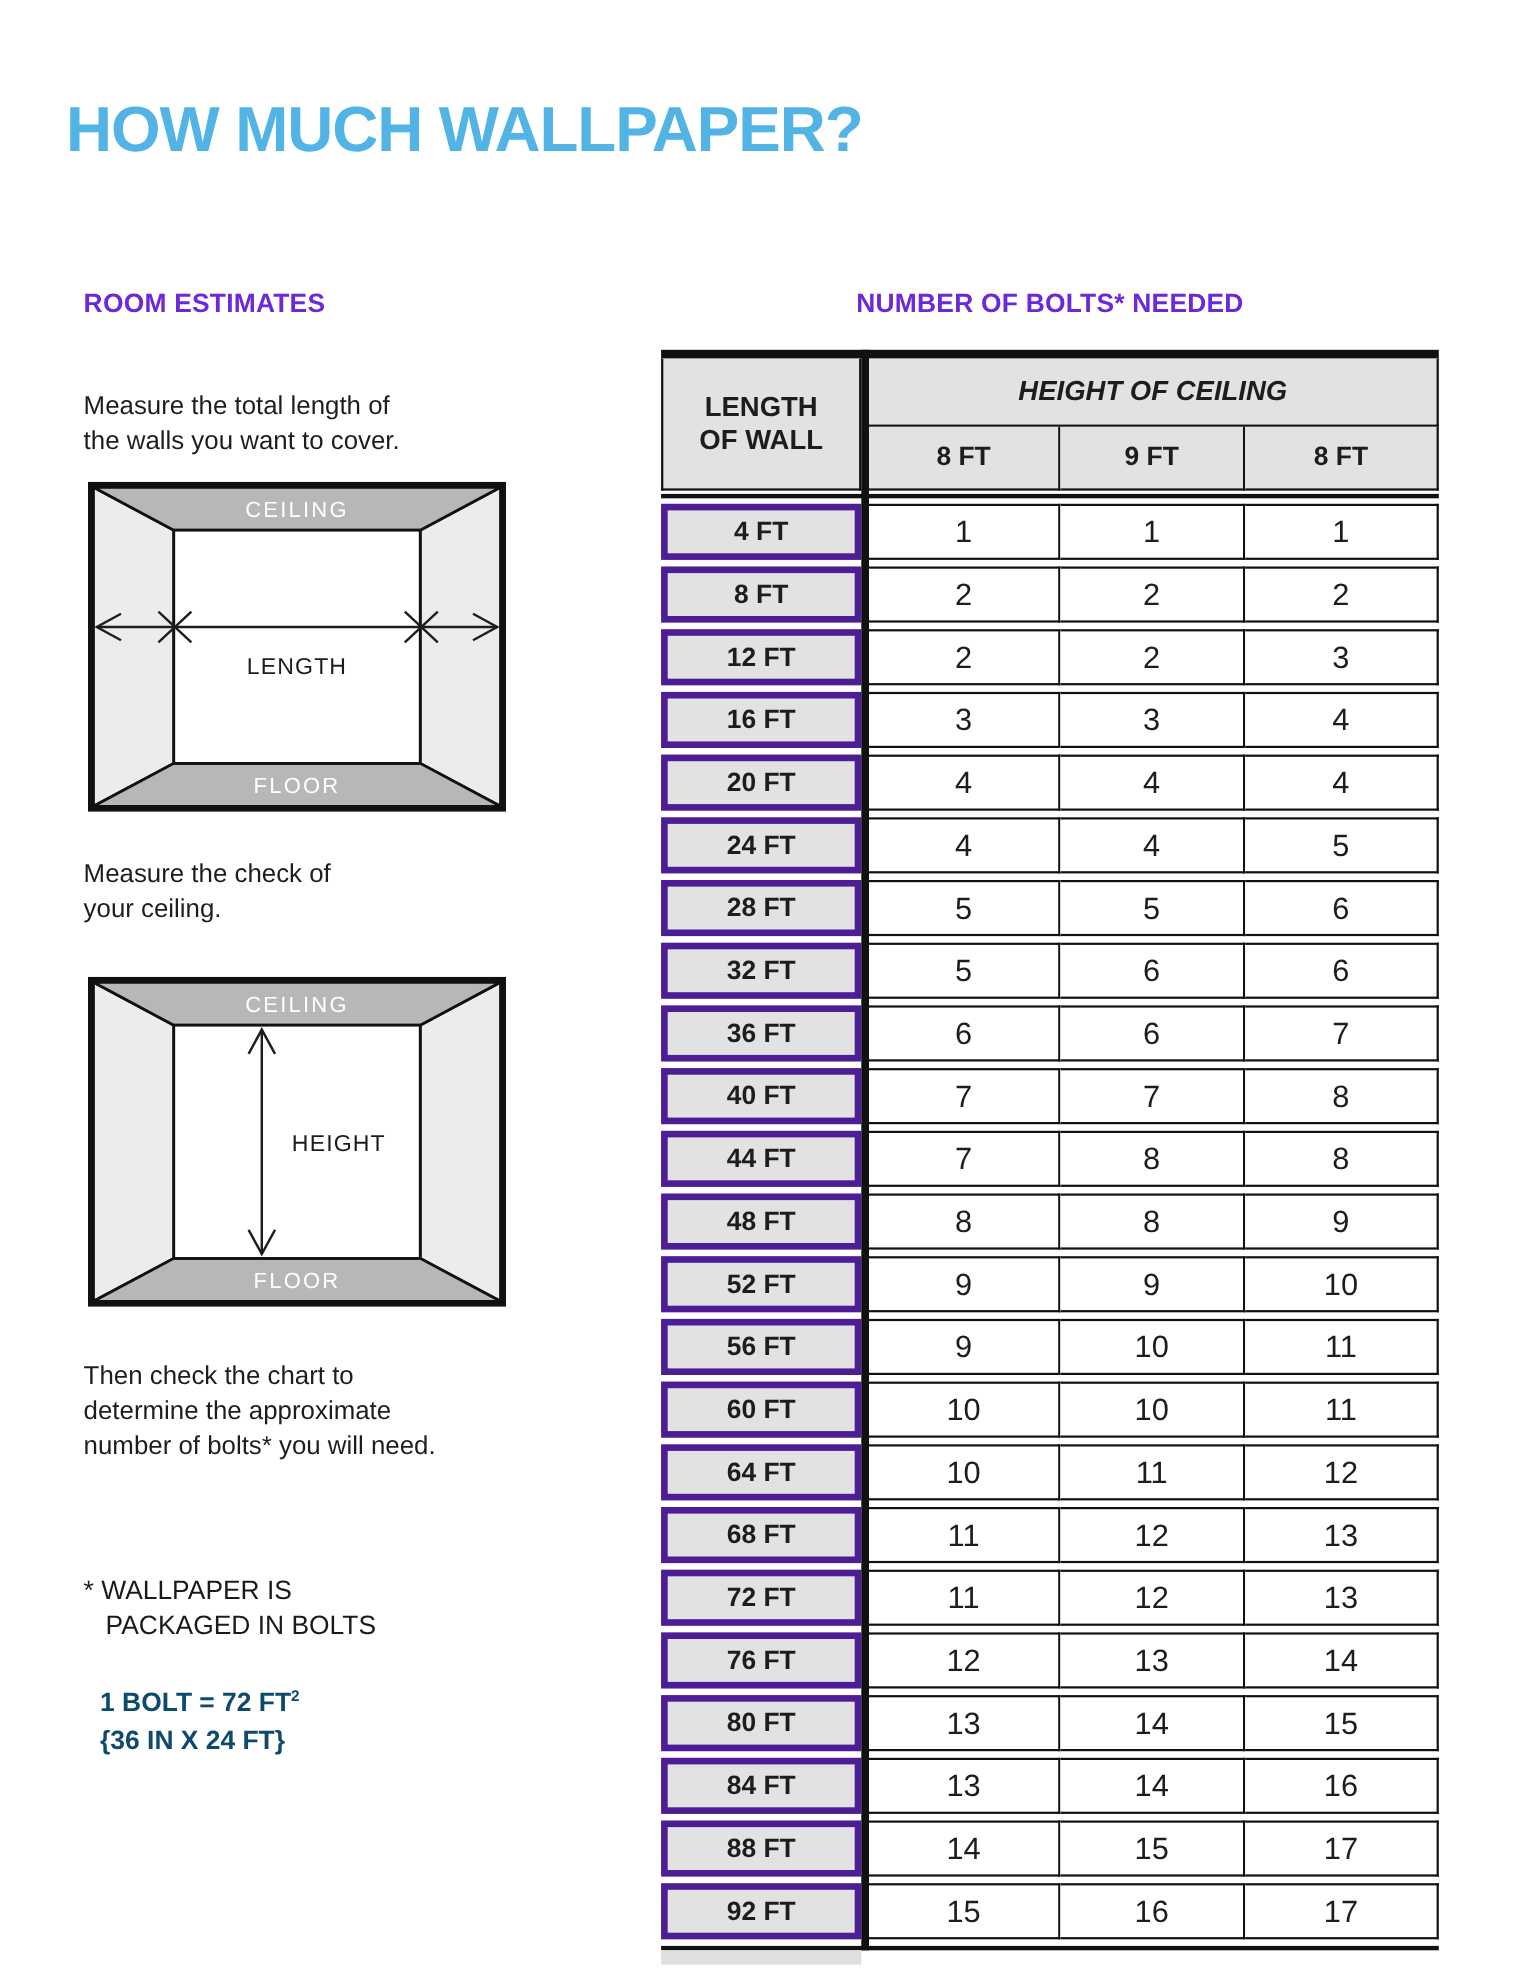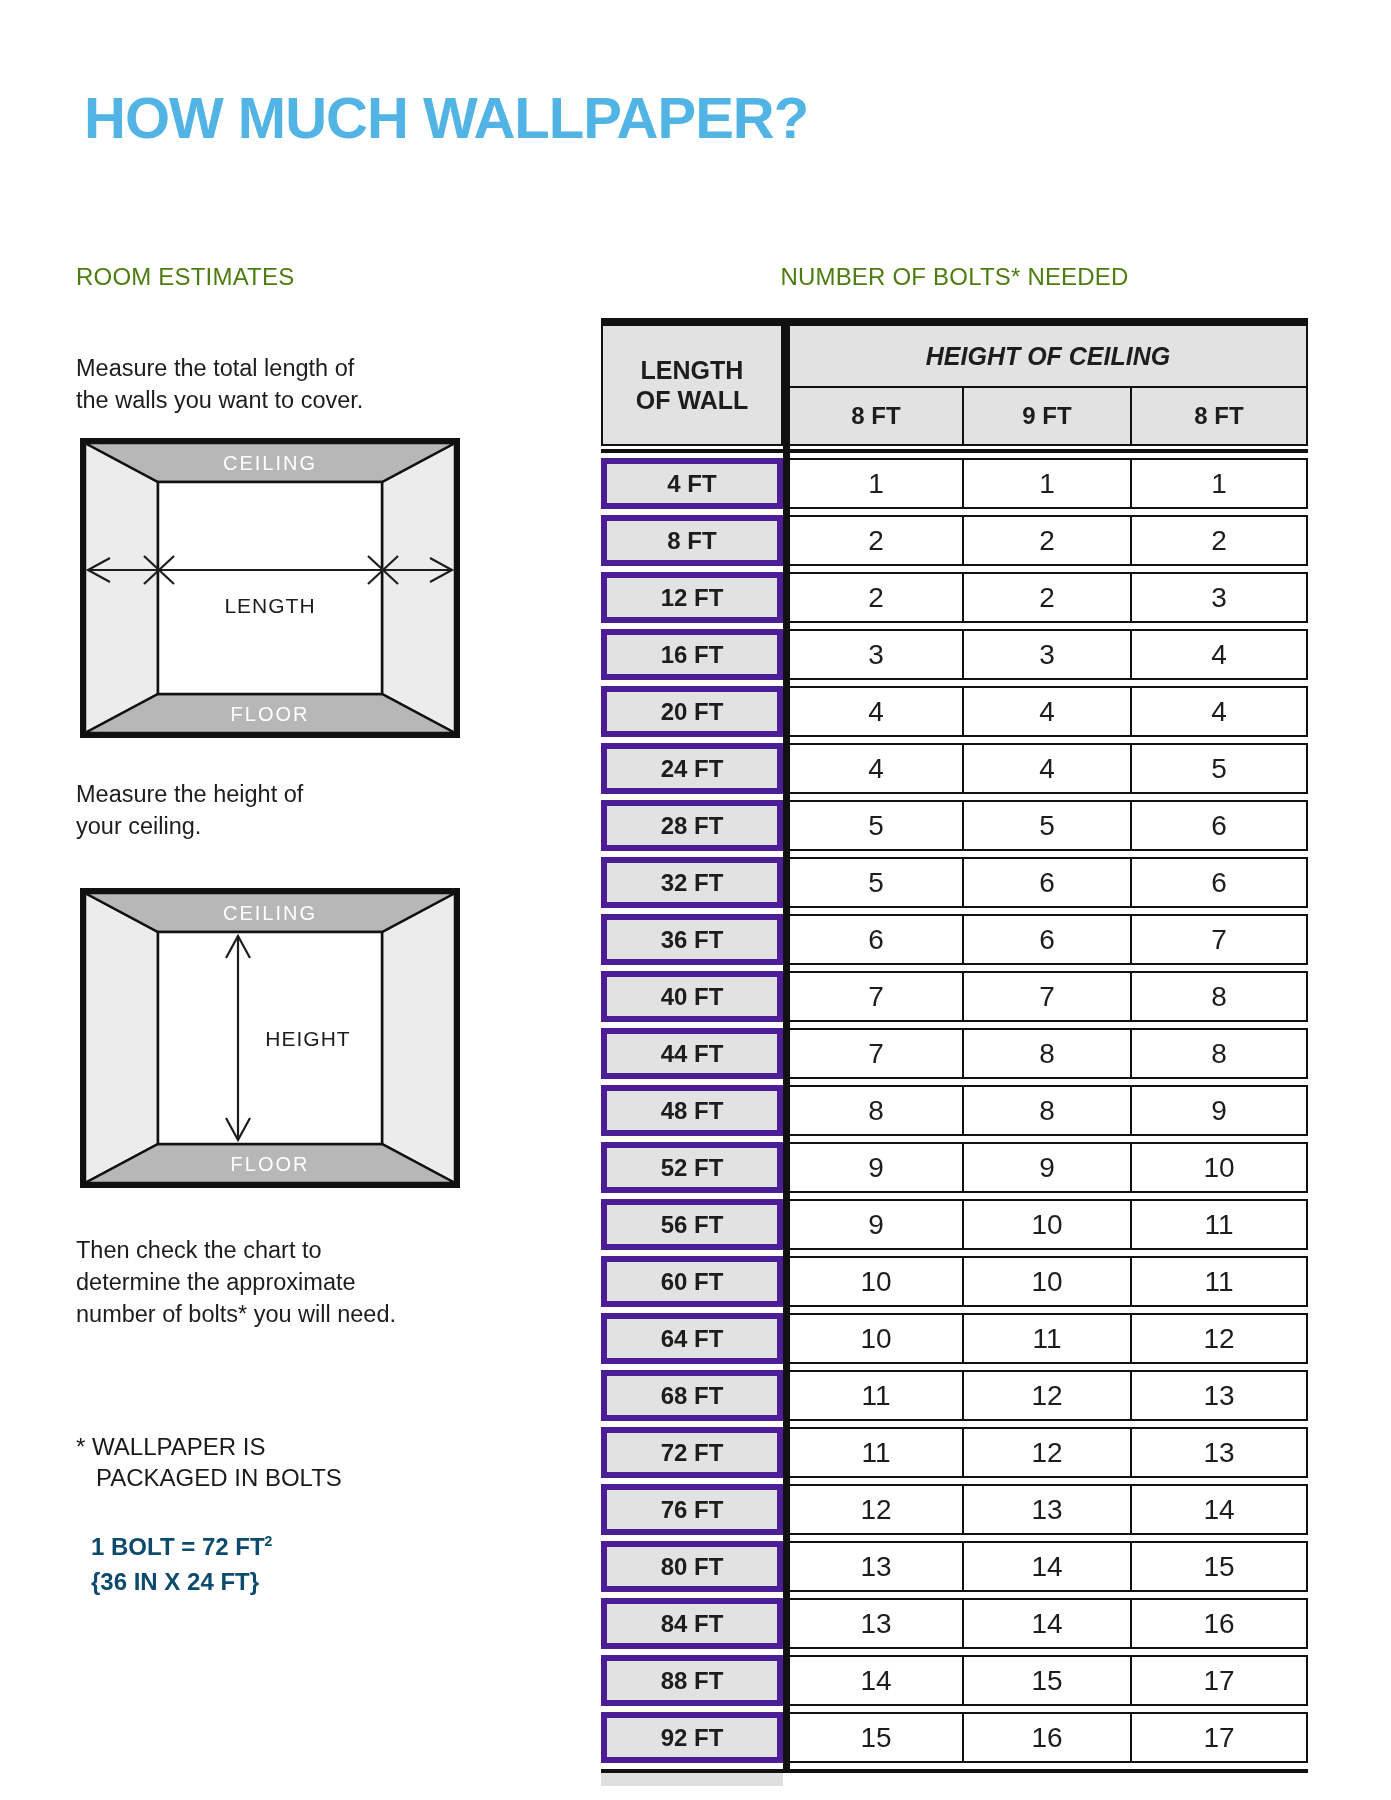--- a/index.html
+++ b/index.html
@@ -1,22 +1,22 @@
 <!DOCTYPE html>
 <html><head>
 <meta charset="utf-8">
 <style>
   html,body{margin:0;padding:0;background:#ffffff;}
   body{font-family:"Liberation Sans","DejaVu Sans",sans-serif;color:#1d1d1d;}
   .page{position:relative;width:1391px;height:1800px;background:#fff;overflow:hidden;}
 
-  .title{position:absolute;left:84px;top:84px;font-size:58px;font-weight:bold;
+  .title{position:absolute;left:60px;top:84px;font-size:58px;font-weight:bold;
          color:#52b4e5;letter-spacing:-1px;white-space:nowrap;}
 
-  .section-heading{position:absolute;font-size:24px;font-weight:normal;color:#4d7c0f;
+  .section-heading{position:absolute;font-size:24px;font-weight:bold;color:#6d28d9;
          letter-spacing:0.2px;white-space:nowrap;}
   .room-estimates{left:76px;top:263px;}
   .bolts-heading{left:601px;top:263px;width:707px;text-align:center;}
 
   .para{position:absolute;left:76px;font-size:23.5px;line-height:32px;color:#1d1d1d;}
   .para1{top:332px;margin-top:20px;}
   .para2{top:778px;}
   .para3{top:1234px;}
 
   .footnote{position:absolute;left:76px;top:1431px;font-size:24px;font-weight:normal;
@@ -102,21 +102,21 @@
         <line x1="64" y1="118" x2="94" y2="146"></line>
         <line x1="64" y1="146" x2="94" y2="118"></line>
         <line x1="288" y1="118" x2="318" y2="146"></line>
         <line x1="288" y1="146" x2="318" y2="118"></line>
       </g>
       <text x="190" y="175" text-anchor="middle" class="svg-dim-label">LENGTH</text>
     </svg>
   </div>
 
   <div class="para para2">
-    <div>Measure the height of</div>
+    <div>Measure the check of</div>
     <div>your ceiling.</div>
   </div>
 
   <div class="diagram diagram2">
     <svg width="380" height="300" viewBox="0 0 380 300">
       <rect x="2.5" y="2.5" width="375" height="295" fill="#ffffff" stroke="#111" stroke-width="5"></rect>
       <polygon points="5,5 78,44 78,256 5,295" fill="#ececed" stroke="#111" stroke-width="2.5"></polygon>
       <polygon points="375,5 302,44 302,256 375,295" fill="#ececed" stroke="#111" stroke-width="2.5"></polygon>
       <polygon points="5,5 375,5 302,44 78,44" fill="#b7b7b8" stroke="#111" stroke-width="2.5"></polygon>
       <polygon points="5,295 375,295 302,256 78,256" fill="#b7b7b8" stroke="#111" stroke-width="2.5"></polygon>

